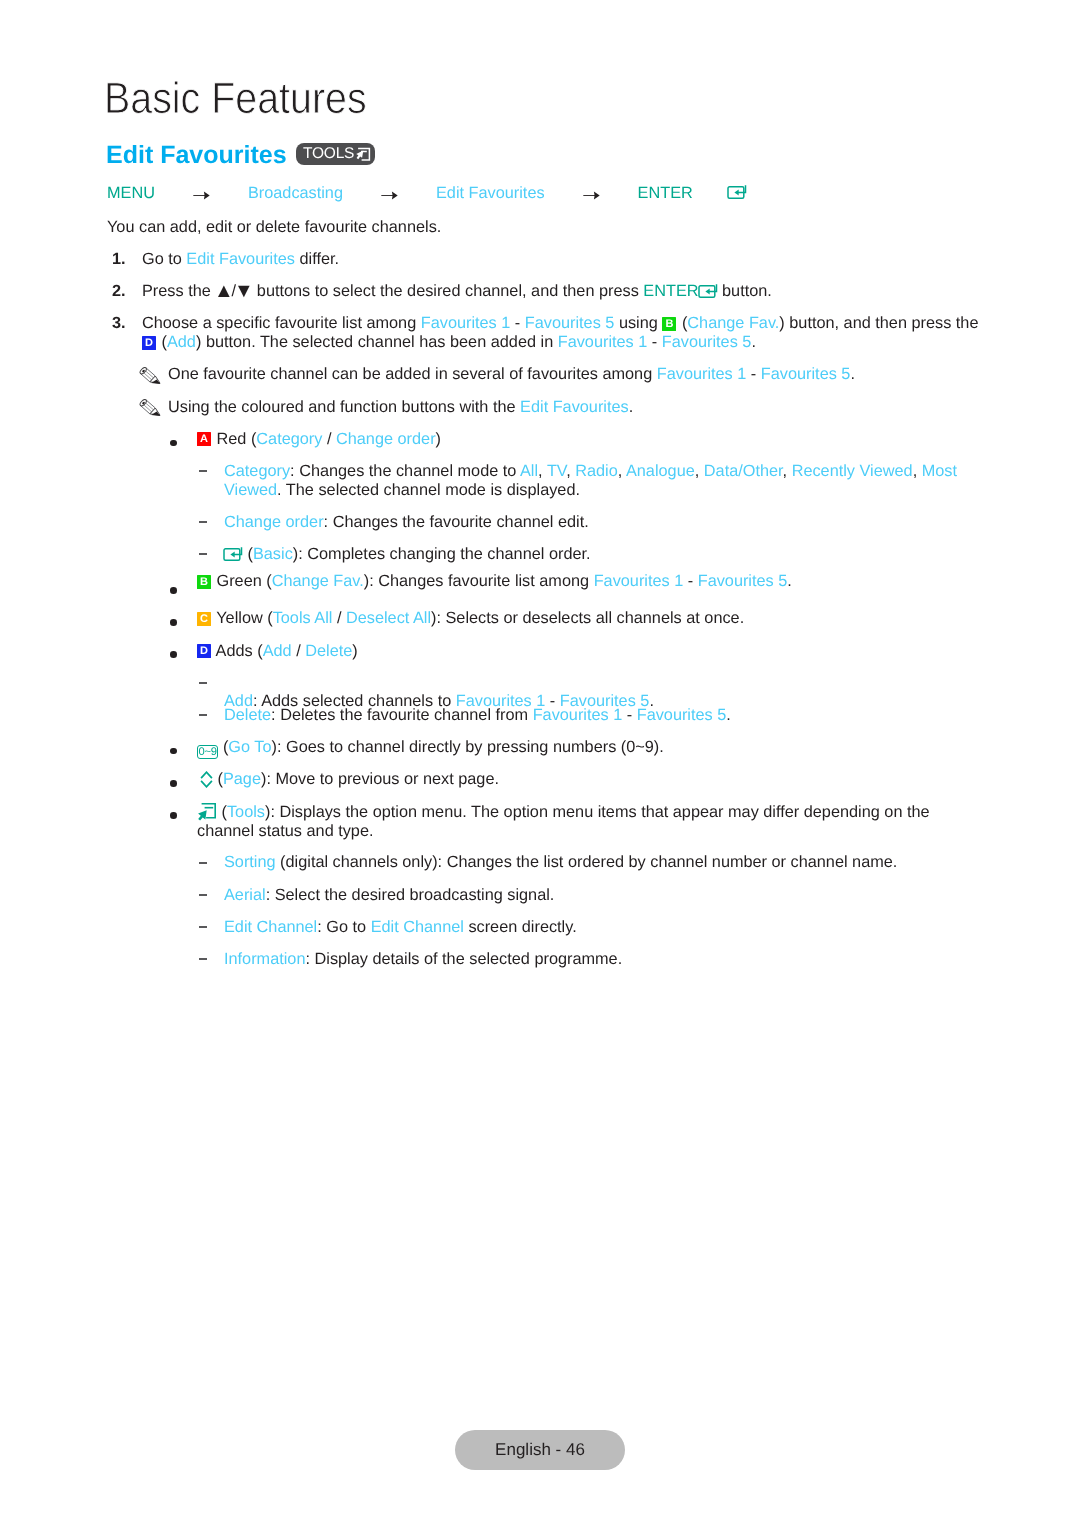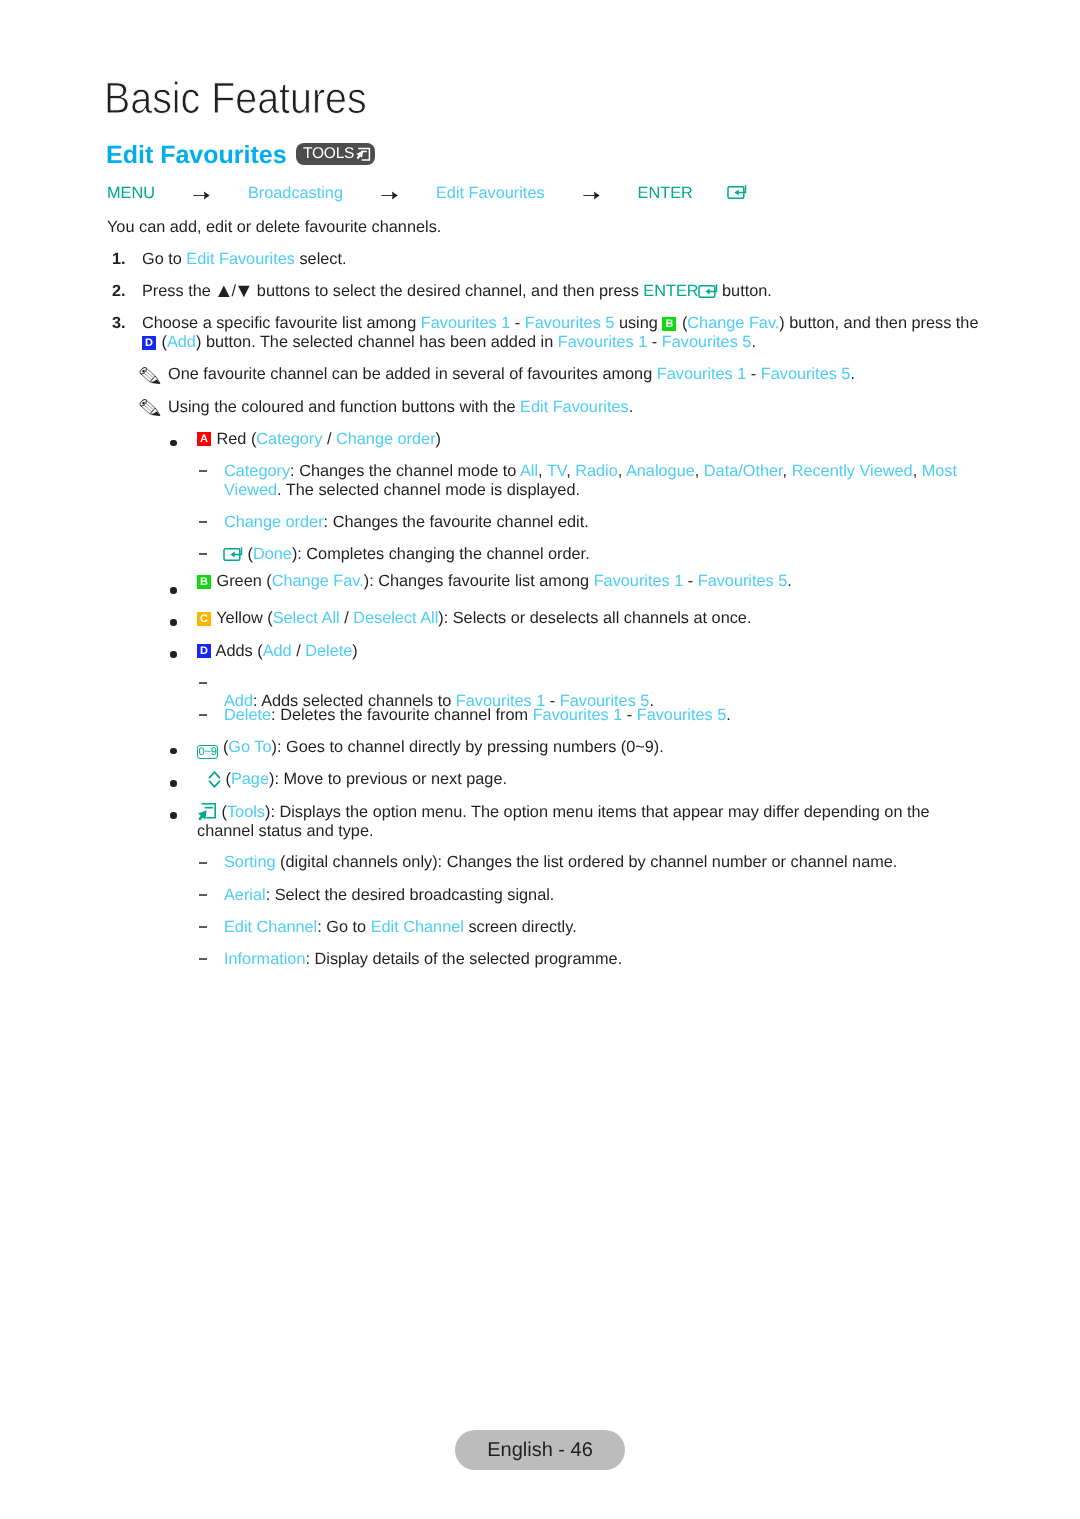--- a/index.html
+++ b/index.html
@@ -41,21 +41,21 @@
   .kb{display:inline-block;width:14px;height:14px;border-radius:1.5px;color:#fff;
       font-size:11px;font-weight:700;line-height:14px;text-align:center;
       vertical-align:1.5px;margin:0 1px 0 0;border-radius:0.5px;font-family:"Liberation Sans",sans-serif;}
   .numbadge{display:inline-block;border:1.4px solid #00a88e;border-radius:3px;color:#00a88e;
       font-size:11.2px;font-weight:400;line-height:12.5px;padding:0 0.5px;vertical-align:-2.5px;
       letter-spacing:-0.2px;}
   .svgico{display:inline-block;vertical-align:-2px;}
   
   .footer{position:absolute;left:455px;top:1430px;width:170px;height:40px;border-radius:20px;
       background:#bcbcbc;display:flex;align-items:center;justify-content:center;}
-  .footer span{font-size:20px;color:#231f20;letter-spacing:0px;}
+  .footer span{font-size:17px;color:#231f20;letter-spacing:0px;}
 </style>
 <style>.cy{color:#4dcdf8}.tl,.breadcrumb .teal{color:#00a88e}.breadcrumb .cyan{color:#4dcdf8}.section-title{color:#00adee}body,.blk,.marker,.breadcrumb .dark,.page-title{color:#231f20}.footer{background:#bcbcbc}.tools-badge{background:#4d4d4f}.numbadge{border-color:#00a88e;color:#00a88e}</style></head>
 <body>
 
 <div class="page">
 
   <div class="page-title">Basic Features</div>
 
   <div class="section-head">
     <span class="section-title">Edit Favourites</span>
@@ -95,21 +95,21 @@
             <rect x="3.0" y="2.8" width="15.8" height="11.5" rx="1.5"></rect>
             <path d="M20.5 1.2 V8.4 H13.0"></path>
           </g>
           <path d="M13.7 5.4 L13.7 11.4 L9.4 8.4 Z" fill="#00a88e"></path>
         </svg></span>
     </div>
 
   <div id="content">
       <div class="blk" style="left:107px;top:217.9px;width:620px">You can add, edit or delete favourite channels.</div>
       <div class="marker" style="left:112px;top:250.04px">1.</div>
-      <div class="blk" style="left:142px;top:250.04px;width:860px"><span>Go to </span><span class="cy">Edit Favourites</span><span> select.</span></div>
+      <div class="blk" style="left:142px;top:250.04px;width:860px"><span>Go to </span><span class="cy">Edit Favourites</span><span> differ.</span></div>
       <div class="marker" style="left:112px;top:282.18px">2.</div>
       <div class="blk" style="left:142px;top:282.18px;width:860px"><span>Press the </span><span class="tri">▲</span><span>/</span><span class="tri">▼</span><span> buttons to select the desired channel, and then press </span><span class="tl">ENTER</span><span class="nwrap" style="margin-left:-3px"><svg class="svgico" width="22" height="16" viewBox="0 0 22 16" style="vertical-align:-2.4px">
             <g fill="none" stroke="#00a88e" stroke-width="1.5">
               <rect x="3.0" y="2.8" width="15.8" height="11.5" rx="1.5"></rect>
               <path d="M20.5 1.2 V8.4 H13.0"></path>
             </g>
             <path d="M13.7 5.4 L13.7 11.4 L9.4 8.4 Z" fill="#00a88e"></path>
           </svg></span><span> button.</span></div>
       <div class="marker" style="left:112px;top:314.32px">3.</div>
       <div class="blk" style="left:142px;top:314.32px;width:850px"><span>Choose a specific favourite list among </span><span class="cy">Favourites 1</span><span> - </span><span class="cy">Favourites 5</span><span> using </span><span class="kb" style="background:#0ed80e">B</span><span> (</span><span class="cy">Change Fav.</span><span>) button, and then press the </span><span class="kb" style="background:#1527f0">D</span><span> (</span><span class="cy">Add</span><span>) button. The selected channel has been added in </span><span class="cy">Favourites 1</span><span> - </span><span class="cy">Favourites 5</span><span>.</span></div>
@@ -151,35 +151,35 @@
       <div class="blk" style="left:224px;top:461.88px;width:742px"><span class="cy">Category</span><span>: Changes the channel mode to </span><span class="cy">All</span><span>, </span><span class="cy">TV</span><span>, </span><span class="cy">Radio</span><span>, </span><span class="cy">Analogue</span><span>, </span><span class="cy">Data/Other</span><span>, </span><span class="cy">Recently Viewed</span><span>, </span><span class="cy">Most Viewed</span><span>. The selected channel mode is displayed.</span></div>
       <div class="dashbar" style="left:199px;top:521.22px"></div>
       <div class="blk" style="left:224px;top:513.02px;width:780px"><span class="cy">Change order</span><span>: Changes the favourite channel edit.</span></div>
       <div class="dashbar" style="left:199px;top:553.36px"></div>
       <div class="blk" style="left:224px;top:545.16px;width:780px"><span class="nwrap" style="margin-left:-3px"><svg class="svgico" width="22" height="16" viewBox="0 0 22 16" style="vertical-align:-2.4px">
             <g fill="none" stroke="#00a88e" stroke-width="1.5">
               <rect x="3.0" y="2.8" width="15.8" height="11.5" rx="1.5"></rect>
               <path d="M20.5 1.2 V8.4 H13.0"></path>
             </g>
             <path d="M13.7 5.4 L13.7 11.4 L9.4 8.4 Z" fill="#00a88e"></path>
-          </svg></span><span> (</span><span class="cy">Done</span><span>): Completes changing the channel order.</span></div>
+          </svg></span><span> (</span><span class="cy">Basic</span><span>): Completes changing the channel order.</span></div>
       <div class="bulletdot" style="left:170px;top:587.0999999999999px"></div>
       <div class="blk" style="left:197px;top:572px;width:800px"><span class="kb" style="background:#0ed80e">B</span><span> Green (</span><span class="cy">Change Fav.</span><span>): Changes favourite list among </span><span class="cy">Favourites 1</span><span> - </span><span class="cy">Favourites 5</span><span>.</span></div>
       <div class="bulletdot" style="left:170px;top:619.24px"></div>
-      <div class="blk" style="left:197px;top:609.44px;width:800px"><span class="kb" style="background:#ffb400">C</span><span> Yellow (</span><span class="cy">Select All</span><span> / </span><span class="cy">Deselect All</span><span>): Selects or deselects all channels at once.</span></div>
+      <div class="blk" style="left:197px;top:609.44px;width:800px"><span class="kb" style="background:#ffb400">C</span><span> Yellow (</span><span class="cy">Tools All</span><span> / </span><span class="cy">Deselect All</span><span>): Selects or deselects all channels at once.</span></div>
       <div class="bulletdot" style="left:170px;top:651.38px"></div>
       <div class="blk" style="left:197px;top:641.58px;width:800px"><span class="kb" style="background:#1527f0">D</span><span> Adds (</span><span class="cy">Add</span><span> / </span><span class="cy">Delete</span><span>)</span></div>
       <div class="dashbar" style="left:199px;top:681.9200000000001px"></div>
       <div class="blk" style="left:224px;top:692px;width:780px"><span class="cy">Add</span><span>: Adds selected channels to </span><span class="cy">Favourites 1</span><span> - </span><span class="cy">Favourites 5</span><span>.</span></div>
       <div class="dashbar" style="left:199px;top:714.0600000000001px"></div>
       <div class="blk" style="left:224px;top:705.86px;width:780px"><span class="cy">Delete</span><span>: Deletes the favourite channel from </span><span class="cy">Favourites 1</span><span> - </span><span class="cy">Favourites 5</span><span>.</span></div>
       <div class="bulletdot" style="left:170px;top:747.8px"></div>
       <div class="blk" style="left:197px;top:738px;width:800px"><span class="numbadge">0~9</span><span> (</span><span class="cy">Go To</span><span>): Goes to channel directly by pressing numbers (0~9).</span></div>
       <div class="bulletdot" style="left:170px;top:779.9399999999999px"></div>
-      <div class="blk" style="left:208px;top:770.14px;width:800px"><span class="nwrap"><svg class="svgico" width="13" height="17" viewBox="0 0 13 17" style="vertical-align:-3.5px">
+      <div class="blk" style="left:200px;top:770.14px;width:800px"><span class="nwrap"><svg class="svgico" width="13" height="17" viewBox="0 0 13 17" style="vertical-align:-3.5px">
             <g fill="none" stroke="#00a88e" stroke-width="1.7" stroke-linecap="butt" stroke-linejoin="miter">
               <path d="M1.1 7.1 L6.5 1.2 L11.9 7.1"></path>
               <path d="M1.1 9.9 L6.5 15.8 L11.9 9.9"></path>
             </g>
           </svg></span><span> (</span><span class="cy">Page</span><span>): Move to previous or next page.</span></div>
       <div class="bulletdot" style="left:170px;top:812.0799999999999px"></div>
       <div class="blk" style="left:197px;top:802.28px;width:735px"><span class="nwrap"><svg class="svgico" width="20" height="20" viewBox="0 0 20 20" style="vertical-align:-5.5px">
             <g fill="none" stroke="#00a88e" stroke-width="1.6">
               <path d="M4.6 1.7 H18.2 V15.8 H9.1"></path>
               <path d="M7.6 5.7 H16.2"></path>

